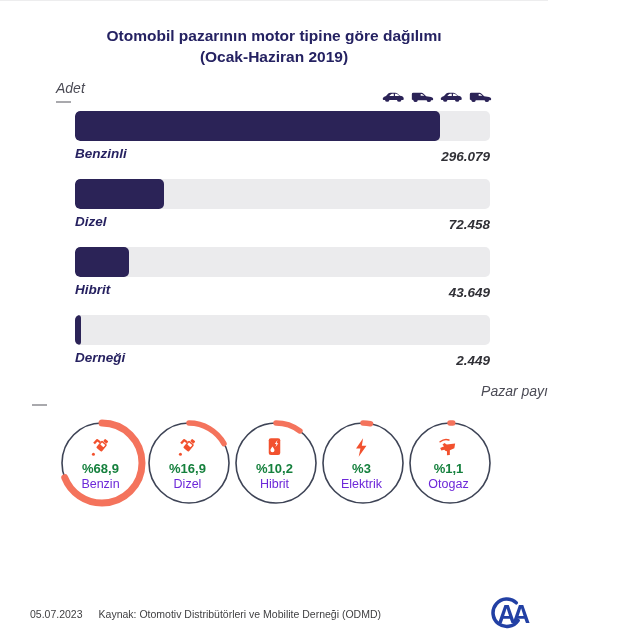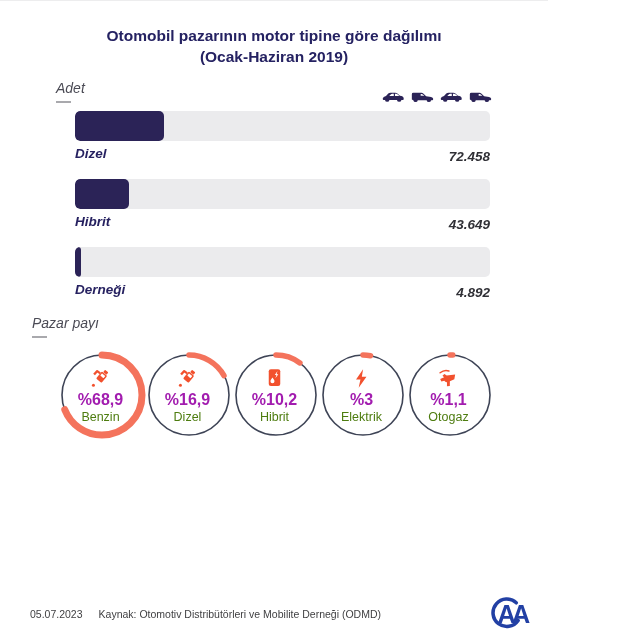--- a/index.html
+++ b/index.html
@@ -22,30 +22,30 @@
   .vehicle-icons svg{ width:25px; height:13px; display:block; }
   
   .chart{ margin:8px 58px 0 75px; }
   .bar-row{ margin-bottom:13px; }
   .bar-track{ height:30px; background:#ebebed; border-radius:5px; overflow:hidden; }
   .bar-fill{ height:100%; background:#2b2357; border-radius:5px; }
   .bar-meta{ display:flex; justify-content:space-between; margin-top:5px; height:20px; }
   .bar-cat{ font-weight:bold; font-style:italic; font-size:13.5px; color:#262160; }
   .bar-val{ font-weight:bold; font-style:italic; font-size:13.5px; color:#303036; margin-top:3px; }
   
-  .share-label{ margin-left:32px; }
+  .share-label{ margin-left:32px;text-align:right; }
   .share-row{ display:flex; justify-content:space-between; margin:12px 56px 0 57px; }
   .circle{ position:relative; width:90px; height:90px; }
   .circle > svg.ring{ position:absolute; inset:0; width:90px; height:90px; }
   .circle .content{ position:absolute; inset:0; display:flex; flex-direction:column;
     align-items:center; justify-content:center; }
   .icon-slot{ height:24px; display:flex; align-items:center; justify-content:center; }
   .icon-slot svg{ width:23px; height:23px; display:block; }
-  .pct{ font-weight:bold; font-size:16px; color:#a21caf; margin-top:1px; }
-  .cat{ font-size:12.5px; color:#4d7c0f; margin-top:1px; }
+  .pct{ font-weight:bold; font-size:13px; color:#15803d; margin-top:1px; }
+  .cat{ font-size:12.5px; color:#6d28d9; margin-top:1px; }
   
   .footer{ margin-top:auto; display:flex; align-items:center; justify-content:space-between;
     padding:0 14px 8px 30px; }
   .footer-left{ display:flex; gap:16px; align-items:baseline;
     font-size:10.5px; color:#3f3f41; }
   .aa-logo svg{ width:43px; height:38px; display:block; }
 </style>
 </head>
 <body>
 
@@ -75,20 +75,29 @@
     <path fill="#ffffff" d="M11.2 7.2 13.6 4.9q.7-.7 1.8-.7h2v3zM19 7.2V4.2h1.6q1 0 1.8.7l2.5 2.3z"></path>
   </svg>
         <svg viewBox="0 0 34 16" xmlns="http://www.w3.org/2000/svg">
     <path fill="#2b2357" d="M2.5 12V5q0-2 2-2h11q1.7 0 2.9 1.2L22 7.6l6.6 1q2.9.5 2.9 2.4v.8q0 1.2-1.2 1.2h-1.6a3.1 3.1 0 0 1-6.1 0h-12a3.1 3.1 0 0 1-6.1 0z"></path>
     <path fill="#ffffff" d="M14.5 7V4.6h1.3q.9 0 1.6.7L19.6 7z"></path>
   </svg>
       </div>
   </div>
 
   <div class="chart">
+  <div class="bar-row">
+    <div class="bar-track">
+      <div class="bar-fill" style="width: 87.86%;"></div>
+    </div>
+    <div class="bar-meta">
+      <span class="bar-cat">Benzinli</span>
+      <span class="bar-val">296.079</span>
+    </div>
+  </div>
 
   <div class="bar-row">
     <div class="bar-track">
       <div class="bar-fill" style="width: 21.5%;"></div>
     </div>
     <div class="bar-meta">
       <span class="bar-cat">Dizel</span>
       <span class="bar-val">72.458</span>
     </div>
   </div>
@@ -103,21 +112,21 @@
     </div>
   </div>
 
 
   <div class="bar-row">
     <div class="bar-track">
       <div class="bar-fill" style="width: 1.45%;"></div>
     </div>
     <div class="bar-meta">
       <span class="bar-cat">Derneği</span>
-      <span class="bar-val">4.892</span>
+      <span class="bar-val">2.449</span>
     </div>
   </div>
 </div>
 
   <div class="section-label share-label">
     <div>Pazar payı</div>
     <div class="dash"></div>
   </div>
 
   <div class="share-row">

